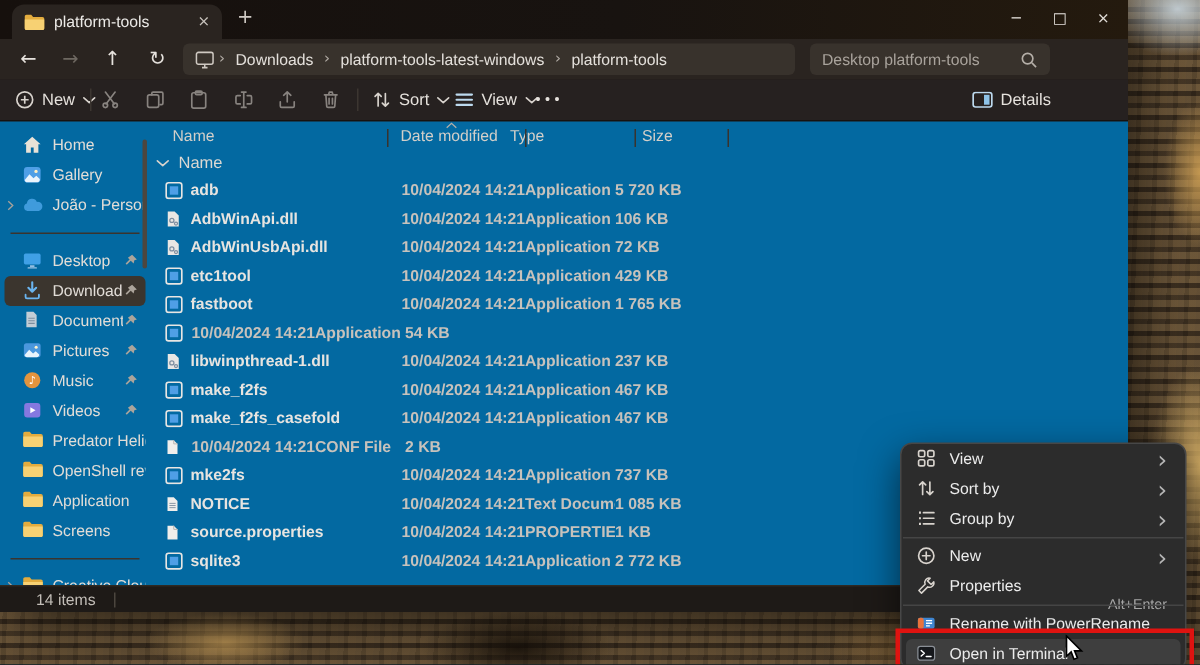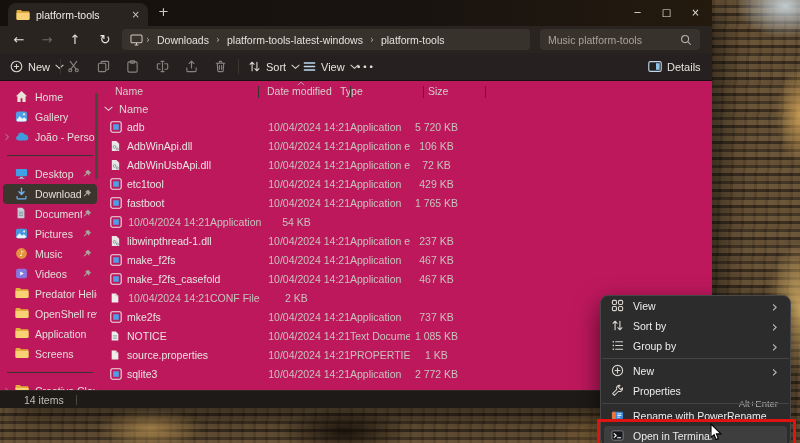--- a/index.html
+++ b/index.html
@@ -14,21 +14,21 @@
       radial-gradient(80px 30px at 345px 432px,rgba(20,14,8,.85),rgba(20,14,8,0) 80%),
       radial-gradient(90px 30px at 620px 430px,rgba(190,140,70,.45),rgba(190,140,70,0) 80%),
       repeating-linear-gradient(180deg,rgba(122,96,60,.5) 0 5px,rgba(58,44,28,.55) 5px 8px,rgba(141,112,70,.45) 8px 13px,rgba(43,32,20,.6) 13px 16px),
       repeating-linear-gradient(92deg,rgba(96,78,56,.5) 0 4px,rgba(52,42,30,.55) 4px 7px,rgba(120,95,62,.4) 7px 12px);
   }
   .glyph{font-family:"DejaVu Sans",sans-serif;}
   svg{display:block;}
 
   
   .window{position:absolute;left:0;top:0;width:712px;height:408px;background:#1e1a17;
-    box-shadow:10px 10px 30px rgba(0,0,0,.55);}
+    box-shadow:10px 10px 30px rgba(0,0,0,.55);padding-left:40px;}
   .tabbar{position:absolute;left:0;top:0;width:100%;height:26px;
     background:linear-gradient(90deg,#16100d 0%,#181310 55%,#241a0e 100%);}
   .tab{position:absolute;left:8px;top:3px;width:140px;height:23px;background:#2a2420;
     border-radius:8px 8px 0 0;display:flex;align-items:center;padding:0 8px;box-sizing:border-box;}
   .tab-title{flex:1;font-size:10.5px;color:#eceae7;margin-left:6px;white-space:nowrap;overflow:hidden;}
   .tab-close{font-size:10px;color:#c9c4be;cursor:default;}
   .newtab{position:absolute;left:158px;top:4px;font-size:13px;color:#cfcac4;}
   .winctrls{position:absolute;right:2px;top:0;display:flex;}
   .wc{width:29px;height:24px;display:flex;align-items:center;justify-content:center;
     font-size:10px;color:#e3dfda;}
@@ -46,21 +46,21 @@
   .search-ph{flex:1;font-size:10.5px;color:#a9a39c;white-space:nowrap;overflow:hidden;}
 
   .toolbar{position:absolute;left:0;top:53px;width:100%;height:28px;background:#262120;
     border-bottom:1px solid #17120f;box-sizing:border-box;}
   .tb-item{position:absolute;top:0;height:27px;display:flex;align-items:center;gap:5px;
     font-size:11px;color:#e6e2dd;}
   .tb-sep{position:absolute;top:6px;width:1px;height:15px;background:#3c3631;}
   .tb-ico{opacity:.55;}
   .chev{margin-top:1px;}
 
-  .body{position:absolute;left:0;top:81px;width:100%;height:309px;background:#be185d;}
+  .body{position:absolute;left:0;top:81px;width:100%;height:309px;background:#0369a1;}
 
   
   .sidebar{position:absolute;left:0;top:0;width:100px;height:100%;overflow:hidden;padding-top:6px;box-sizing:border-box;}
   .sb-item{height:20px;display:flex;align-items:center;margin:0 3px;padding-left:1px;border-radius:4px;}
   .sb-item.selected{background:#3b352e;}
   .sb-expand{width:10px;height:10px;display:flex;align-items:center;}
   .sb-icon{width:14px;height:14px;margin-left:1px;flex:none;}
   .sb-label{margin-left:6px;font-size:10.5px;color:#e2ddd7;white-space:nowrap;overflow:hidden;flex:1;}
   .sb-pin{width:11px;height:11px;margin-right:4px;flex:none;}
   .sb-sepr{height:17px;display:flex;align-items:center;}
@@ -69,26 +69,26 @@
 
   
   .filelist{position:absolute;left:100px;top:0;width:612px;height:100%;}
   .colheaders{position:absolute;left:0;top:3px;width:100%;height:16px;font-size:10.5px;color:#d3cfc9;}
   .colheaders .ch{position:absolute;top:1px;}
   .cdiv{position:absolute;top:2px;width:1px;height:12px;background:#39332d;}
   .sort-caret{position:absolute;left:197px;top:-3px;}
   .grouprow{position:absolute;left:0;top:20px;height:16px;display:flex;align-items:center;font-size:11px;color:#ddd9d3;}
   .grouprow .gchev{margin-left:4px;margin-right:6px;}
   .rows{position:absolute;left:0;top:36px;width:100%;}
-  .row{height:19px;display:flex;align-items:center;font-size:10.5px;}
+  .row{height:19px;display:flex;align-items:center;font-size:10.5px;font-weight:bold;}
   .fi{width:12px;height:12px;margin-left:10px;flex:none;}
   .fname{margin-left:5px;width:135px;color:#e7e4e0;white-space:nowrap;overflow:hidden;}
   .fdate{width:88px;color:#c7c2bc;text-align:right;}
   .ftype{width:60px;color:#c7c2bc;white-space:nowrap;overflow:hidden;}
-  .fsize{width:53px;text-align:center;color:#c7c2bc;white-space:nowrap;}
+  .fsize{width:53px;text-align:left;color:#c7c2bc;white-space:nowrap;}
 
   .statusbar{position:absolute;left:0;top:390px;width:100%;height:18px;background:#1e1a17;
     border-top:1px solid #2e2923;box-sizing:border-box;display:flex;align-items:center;}
   .sb-count{font-size:10.5px;color:#c2bdb7;margin-left:24px;}
   .sb-bar{width:1px;height:10px;background:#4c463f;margin-left:12px;}
 
   
   .cmenu{position:absolute;left:600px;top:295px;width:191px;background:#2c2c2c;
     border:1px solid #474747;border-radius:8px;box-shadow:0 10px 26px rgba(0,0,0,.6);
     box-sizing:border-box;padding:0;z-index:5;}
@@ -147,21 +147,21 @@
           </span>
         <span class="crumb-sep glyph">›</span>
         <span class="crumb">Downloads</span>
         <span class="crumb-sep glyph">›</span>
         <span class="crumb">platform-tools-latest-windows</span>
         <span class="crumb-sep glyph">›</span>
         <span class="crumb">platform-tools</span>
       </div>
 
       <div class="searchbox">
-        <span class="search-ph">Music platform-tools</span>
+        <span class="search-ph">Desktop platform-tools</span>
         <span id="search-icon">
             <svg viewBox="0 0 13 13" width="12" height="12">
               <circle cx="5.5" cy="5.5" r="3.8" fill="none" stroke="#b5afa8" stroke-width="1.2"></circle>
               <path d="m8.6 8.6 3 3" stroke="#b5afa8" stroke-width="1.2"></path>
             </svg>
           </span>
       </div>
     </div>
 
     <div class="toolbar">

